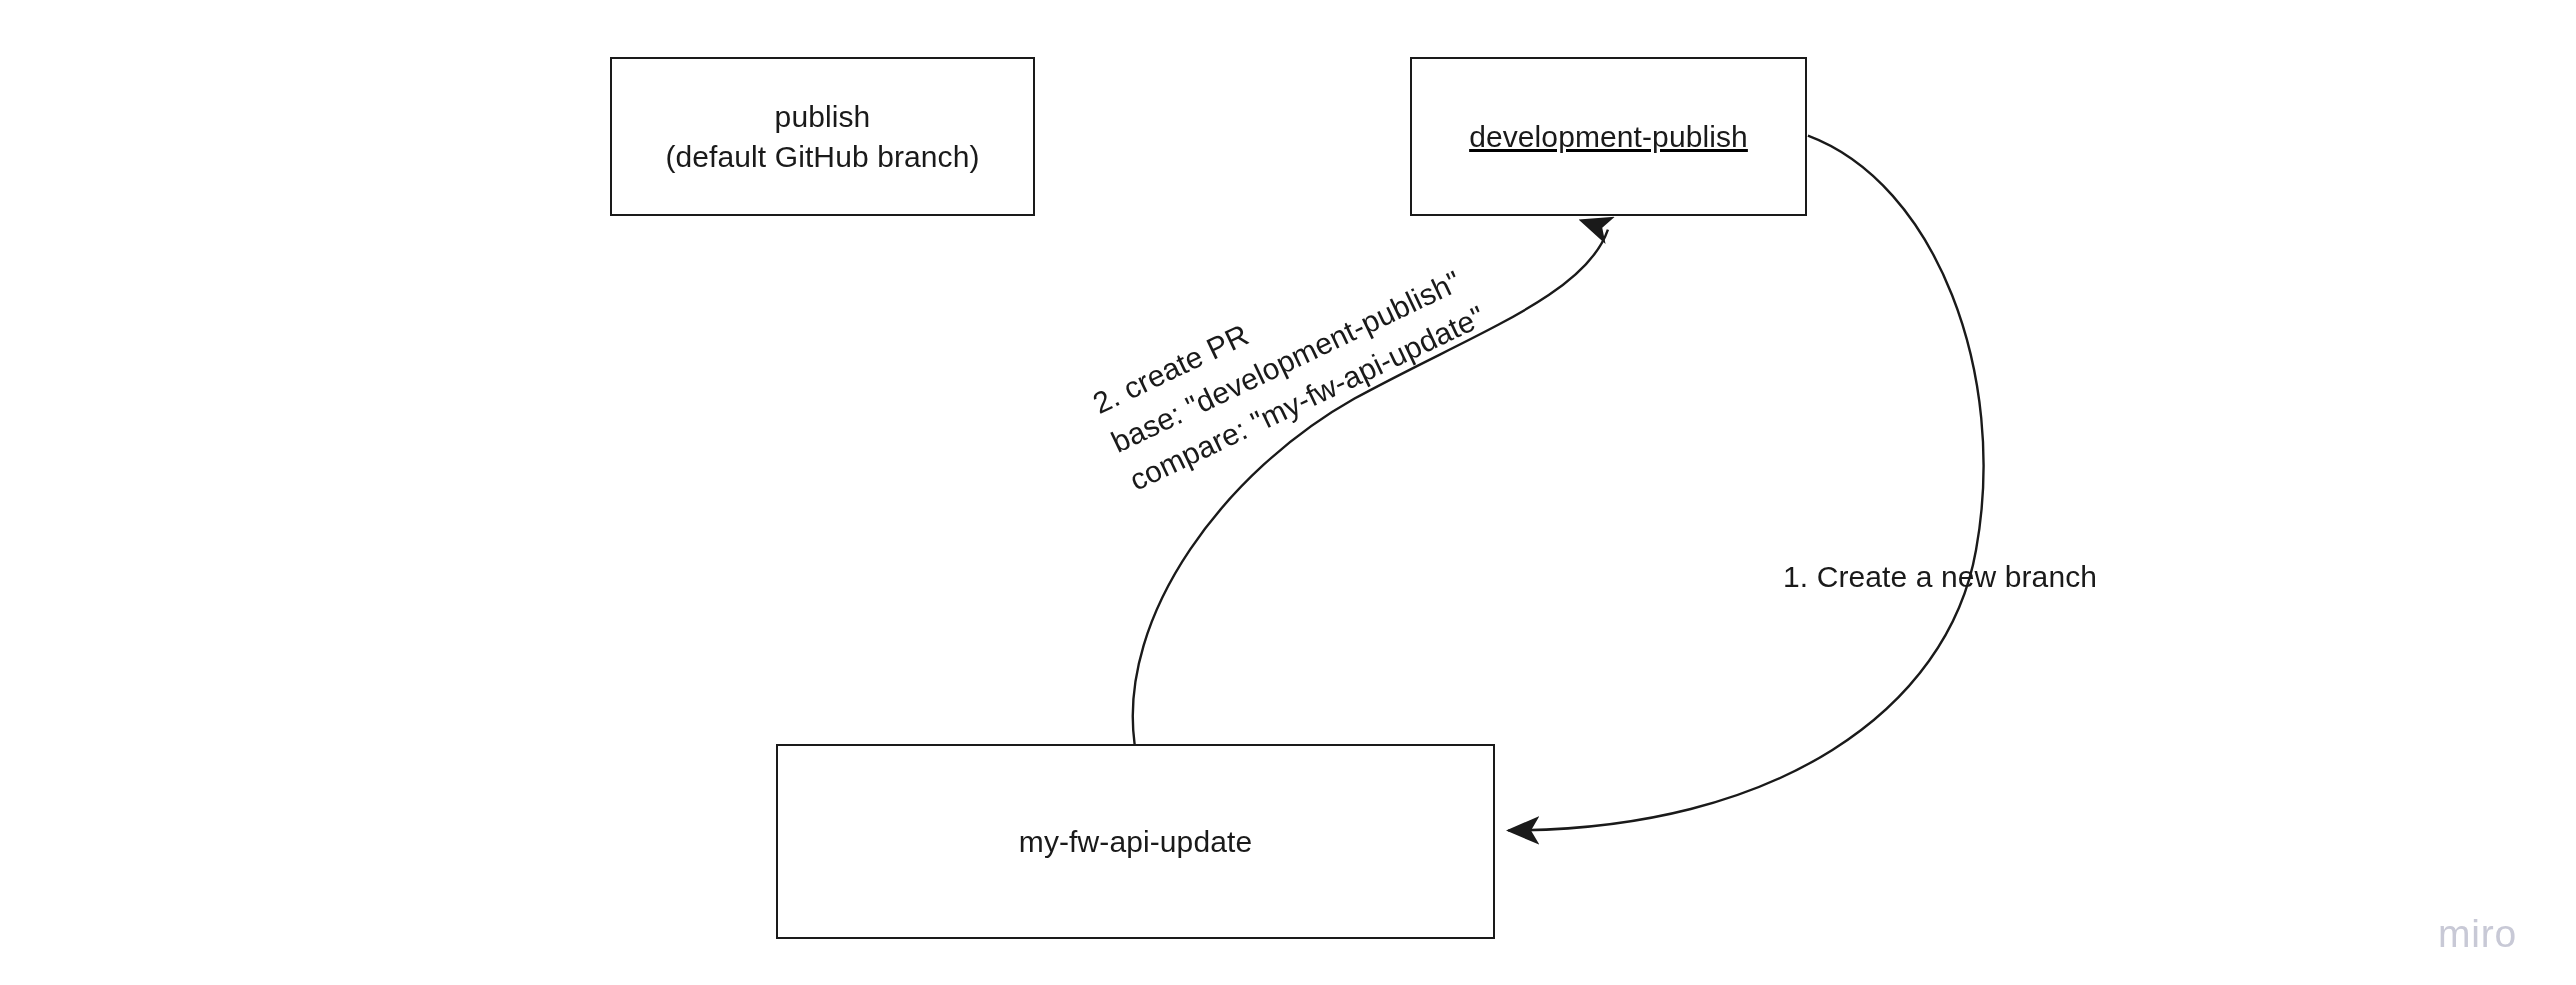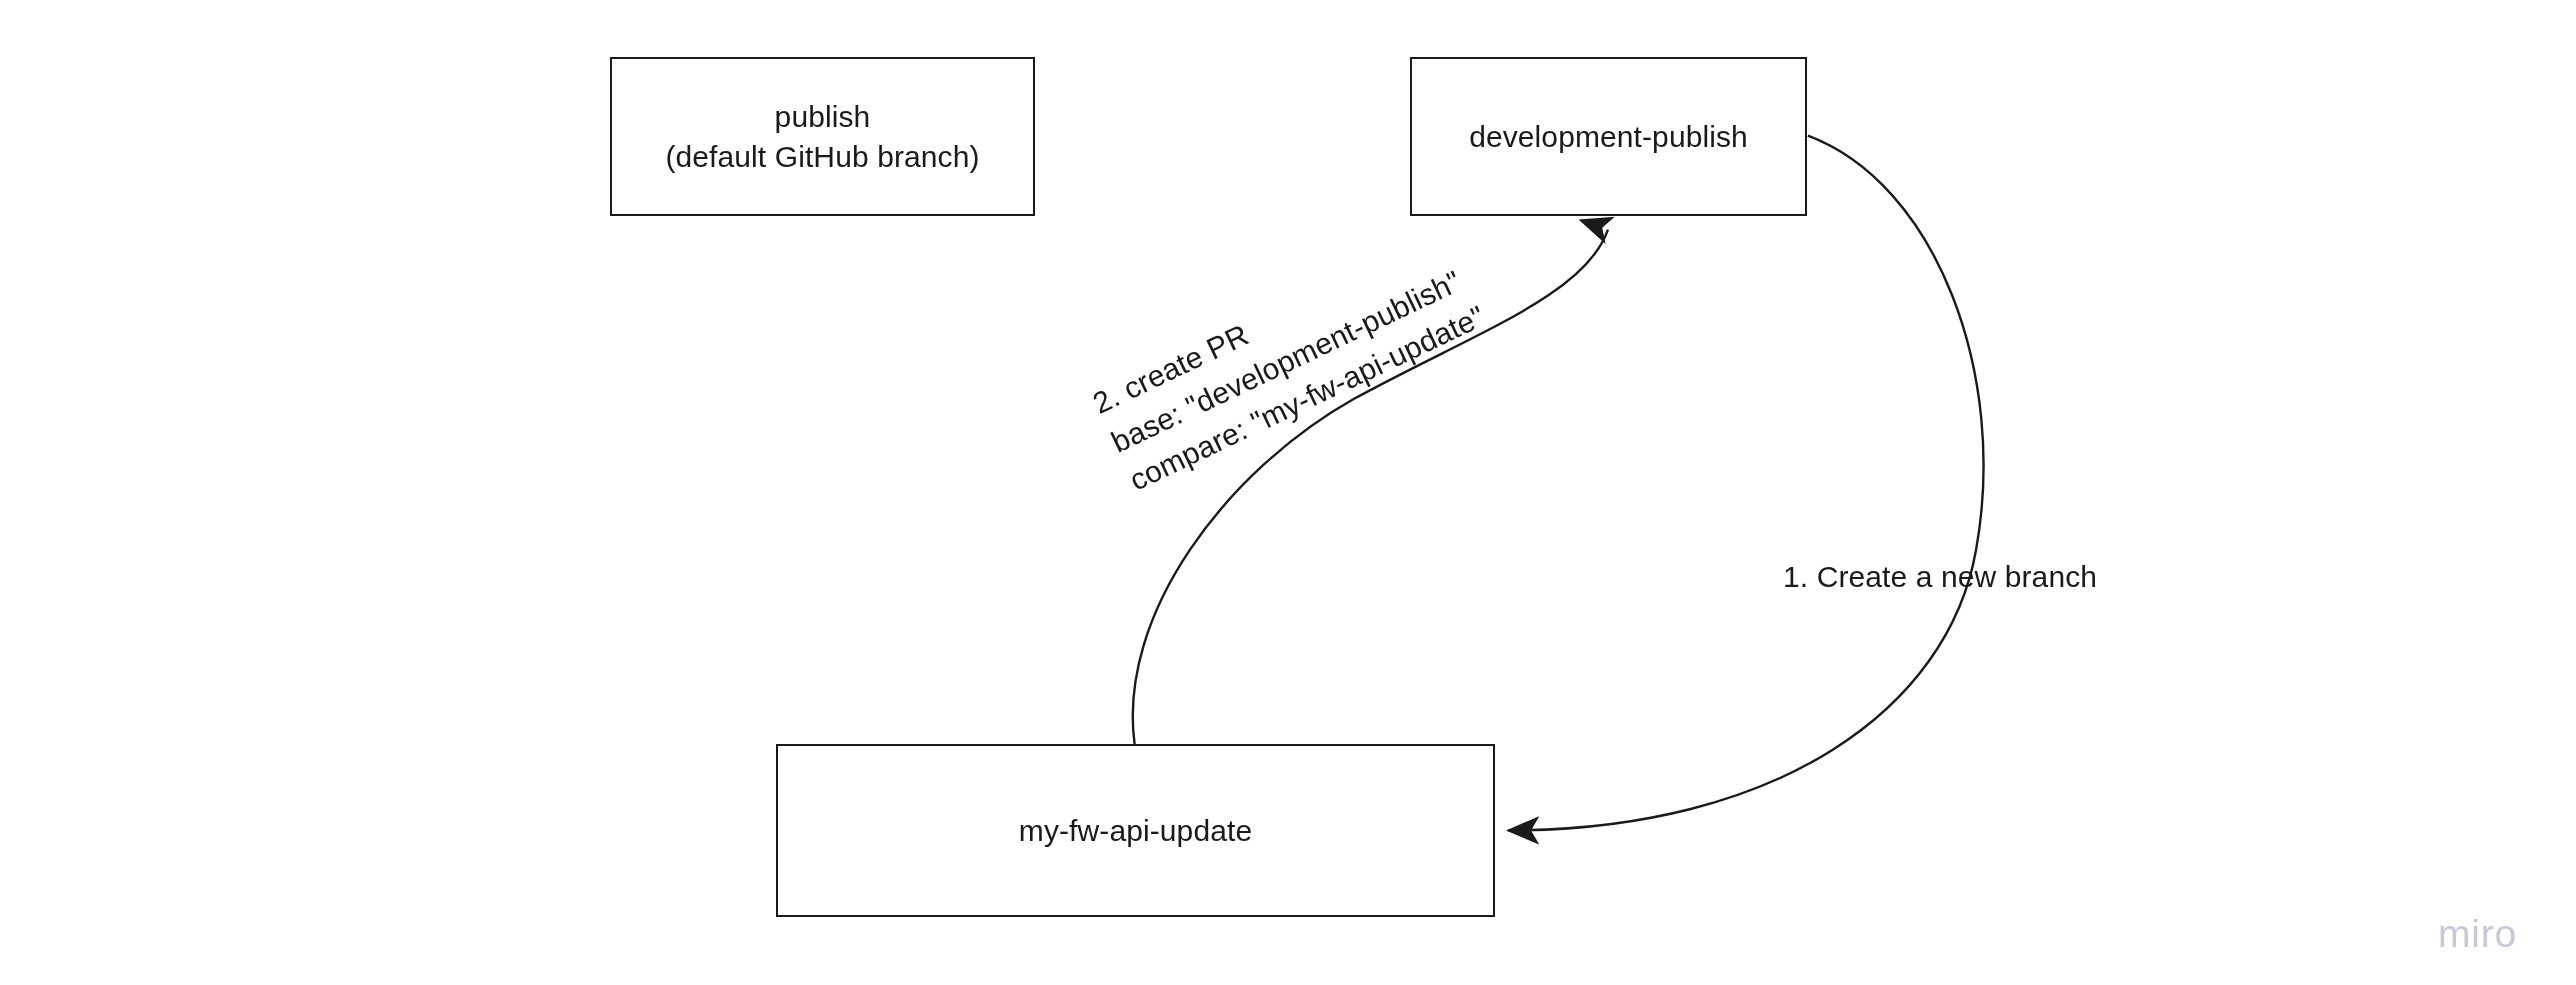--- a/index.html
+++ b/index.html
@@ -52,26 +52,27 @@
     left: 610px;
     top: 57px;
     width: 425px;
     height: 159px;
   }
   #node-development-publish {
     left: 1410px;
     top: 57px;
     width: 397px;
     height: 159px;
+    text-decoration: underline;
   }
   #node-my-fw-api-update {
     left: 776px;
     top: 744px;
     width: 719px;
-    height: 173px;
+    height: 195px;
   }
 
   
   .edge-label {
     position: absolute;
     color: #1a1a1a;
     font-size: 30px;
     line-height: 1.42;
     white-space: pre-line;
     letter-spacing: 0.1px;

